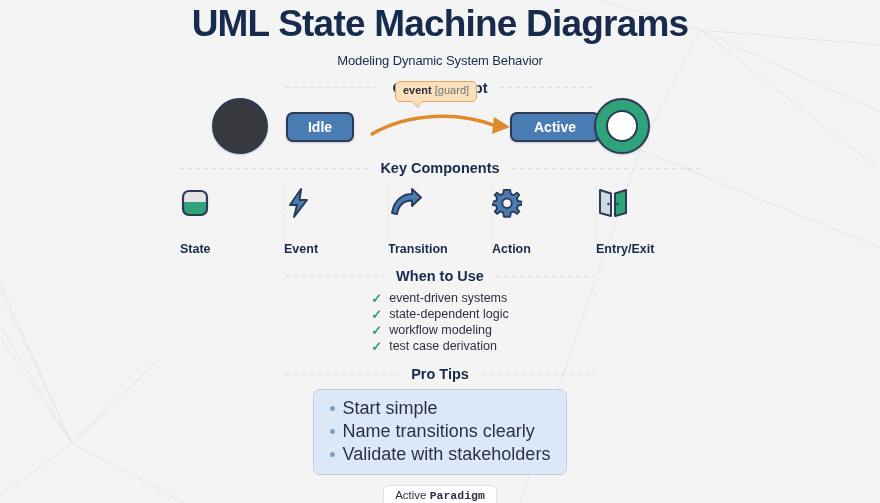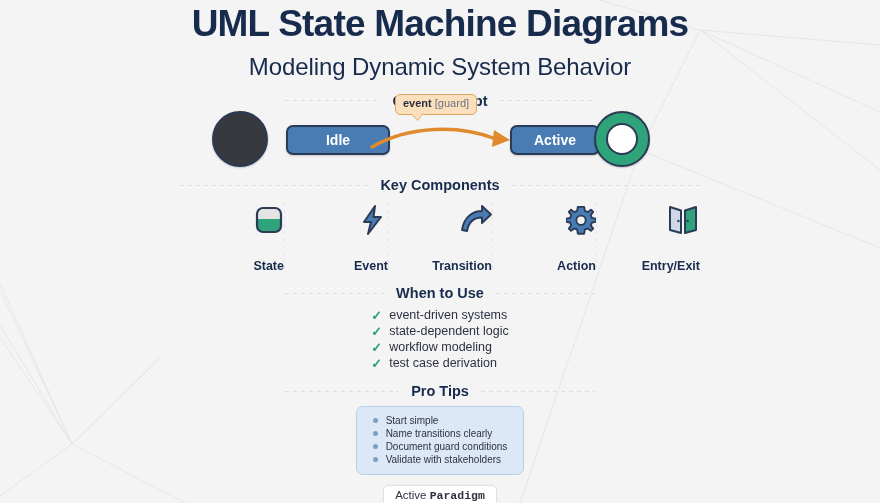--- a/index.html
+++ b/index.html
@@ -35,21 +35,21 @@
   
   .hdr { text-align: center; margin-top: 5px; }
   .title {
     font-size: 37px;
     font-weight: bold;
     color: #172b4d;
     letter-spacing: -0.8px;
     line-height: 1.05;
   }
   .subtitle {
-    font-size: 24px;
+    font-size: 13px;
     color: #172b4d;
     margin-top: 9px;
     letter-spacing: -0.1px;
   }
 
   
   .sec-head {
     display: flex;
     align-items: center;
     width: 520px;
@@ -80,21 +80,21 @@
     border: 2px solid #2b3a55;
     border-radius: 7px;
     color: #ffffff;
     font-size: 14px;
     font-weight: bold;
     display: flex;
     align-items: center;
     justify-content: center;
     box-shadow: 0 1px 2px rgba(0,0,0,.18);
   }
-  .node.idle   { left: 96px; width: 104px; }
+  .node.idle   { left: 96px; width: 68px; }
   .node.active { left: 320px; width: 90px; }
 
   .init-circle {
     position: absolute;
     left: 22px; top: 2px;
     width: 56px; height: 56px;
     border-radius: 50%;
     background: #37393f;
     border: 2px solid #2b3a55;
     box-shadow: 0 1px 2px rgba(0,0,0,.2);
@@ -155,21 +155,21 @@
   .comp-head { margin-top: 14px; }
   .comps {
     display: flex;
     width: 520px;
     margin-top: 8px;
   }
   .comp {
     flex: 1;
     display: flex;
     flex-direction: column;
-    align-items: flex-end;
+    align-items: flex-start;
     gap: 22px;
     position: relative;
     padding: 2px 0 0;
   }
   .comp + .comp::before {
     content: "";
     position: absolute;
     left: 0; top: 2px; bottom: 4px;
     width: 1px;
     background: repeating-linear-gradient(to bottom,#e0e3e9 0 3px,transparent 3px 7px);
@@ -207,21 +207,21 @@
     border-radius: 7px;
     padding: 8px 16px 9px;
     display: flex;
     flex-direction: column;
     gap: 2px;
   }
   .pt-item {
     display: flex;
     align-items: center;
     gap: 8px;
-    font-size: 10px;
+    font-size: 18px;
     color: #2d3142;
   }
   .dot {
     width: 5px; height: 5px;
     border-radius: 50%;
     background: #7d9fc4;
     flex: none;
   }
 
   
@@ -399,24 +399,20 @@
     <div class="pt-item">
       <span class="dot"></span>
       <span>Start simple</span>
     </div>
     <div class="pt-item">
       <span class="dot"></span>
       <span>Name transitions clearly</span>
     </div>
     <div class="pt-item">
       <span class="dot"></span>
-      <span>Document guard conditions</span>
-    </div>
-    <div class="pt-item">
-      <span class="dot"></span>
       <span>Validate with stakeholders</span>
     </div>
   </div>
 
   <div class="footer">
     <span class="badge">
       <span>Active</span>
       <b>Paradigm</b>
     </span>
   </div>

